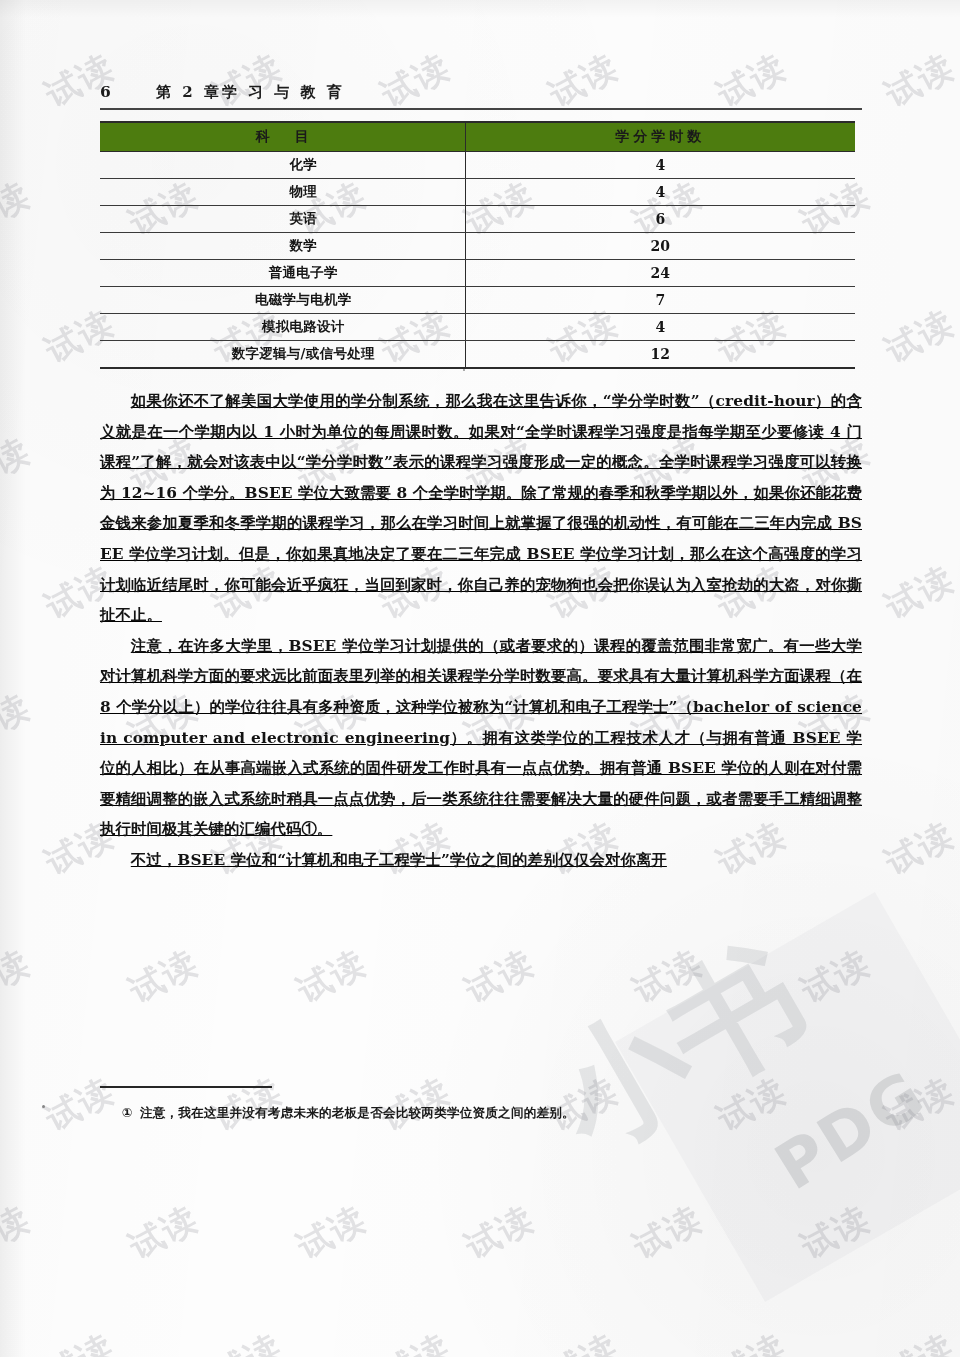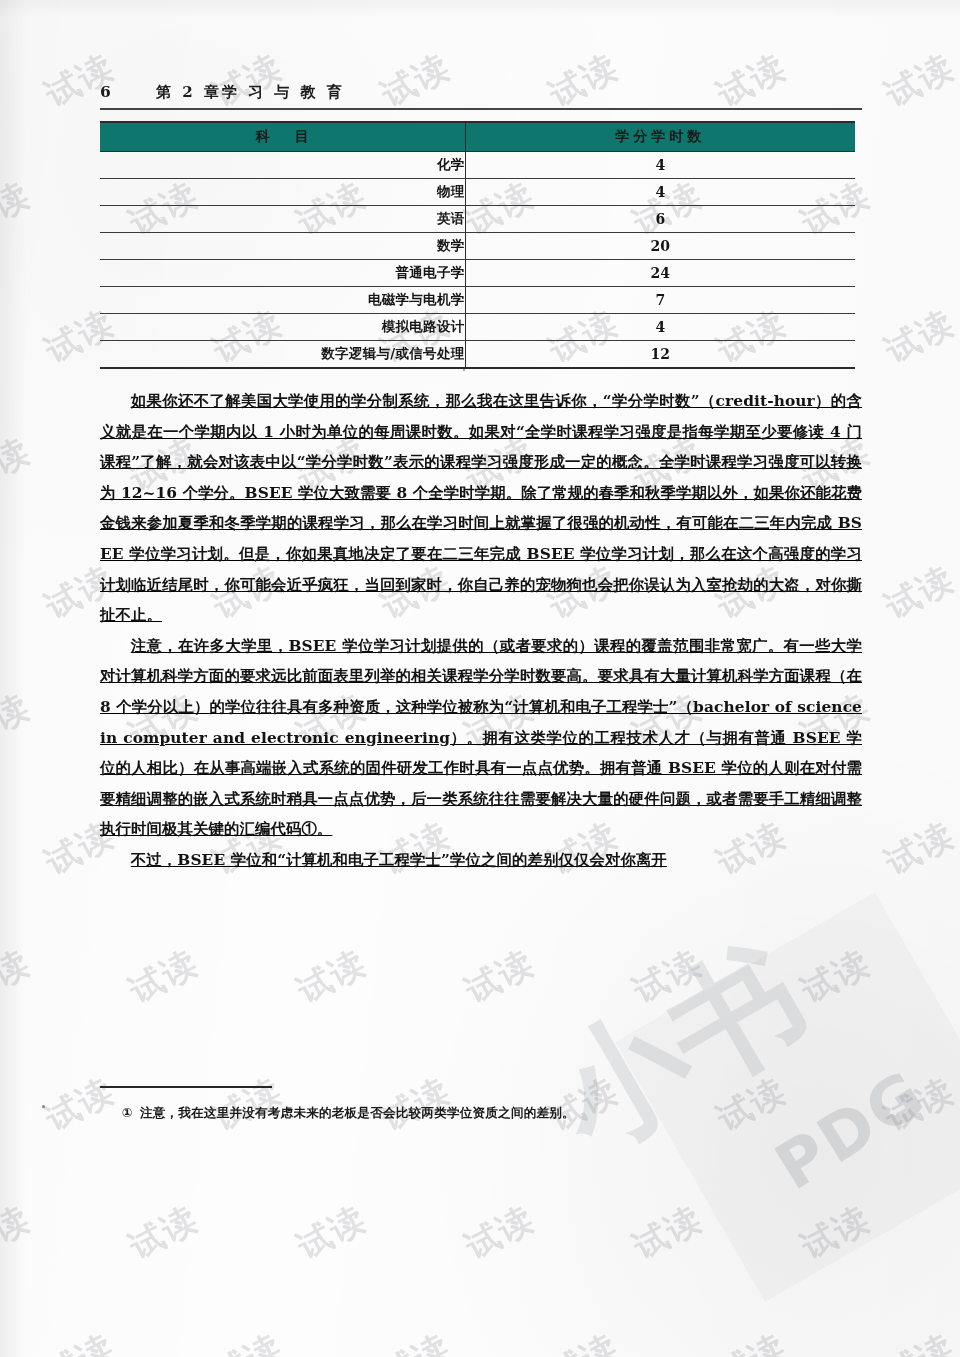--- a/index.html
+++ b/index.html
@@ -140,21 +140,21 @@
     margin-top: 11px;
     border-collapse: collapse;
     width: 755px;
     table-layout: fixed;
     font-family: "DejaVu Sans", "Liberation Sans", sans-serif;
   }
   table.subject-table col.c1 { width: 365px; }
   table.subject-table col.c2 { width: 390px; }
 
   table.subject-table th {
-    background: #0f766e;
+    background: #4d7c0f;
     border-top: 2px solid #2b2b2b;
     border-bottom: 1.6px solid #2b2b2b;
     height: 28px;
     font-size: 14px;
     font-weight: 700;
     color: #1a1a1a;
     letter-spacing: 4px;
     text-align: center;
     padding: 0;
   }
@@ -168,21 +168,21 @@
     border-bottom: 1.3px solid #3a3a3a;
     font-size: 13.5px;
     font-weight: 700;
     color: #161616;
     padding: 0;
     letter-spacing: 0.3px;
   }
   table.subject-table td.subject {
     padding-left: 42px;
     border-right: 1.6px solid #2b2b2b;
-    text-align: right;
+    text-align: center;
   }
   table.subject-table td.hours {
     text-align: center;
     font-family: "DejaVu Serif", "Liberation Serif", serif;
     font-size: 14px;
     font-weight: 700;
     letter-spacing: 0;
   }
   table.subject-table tr:last-child td {
     border-bottom: 2px solid #2b2b2b;

